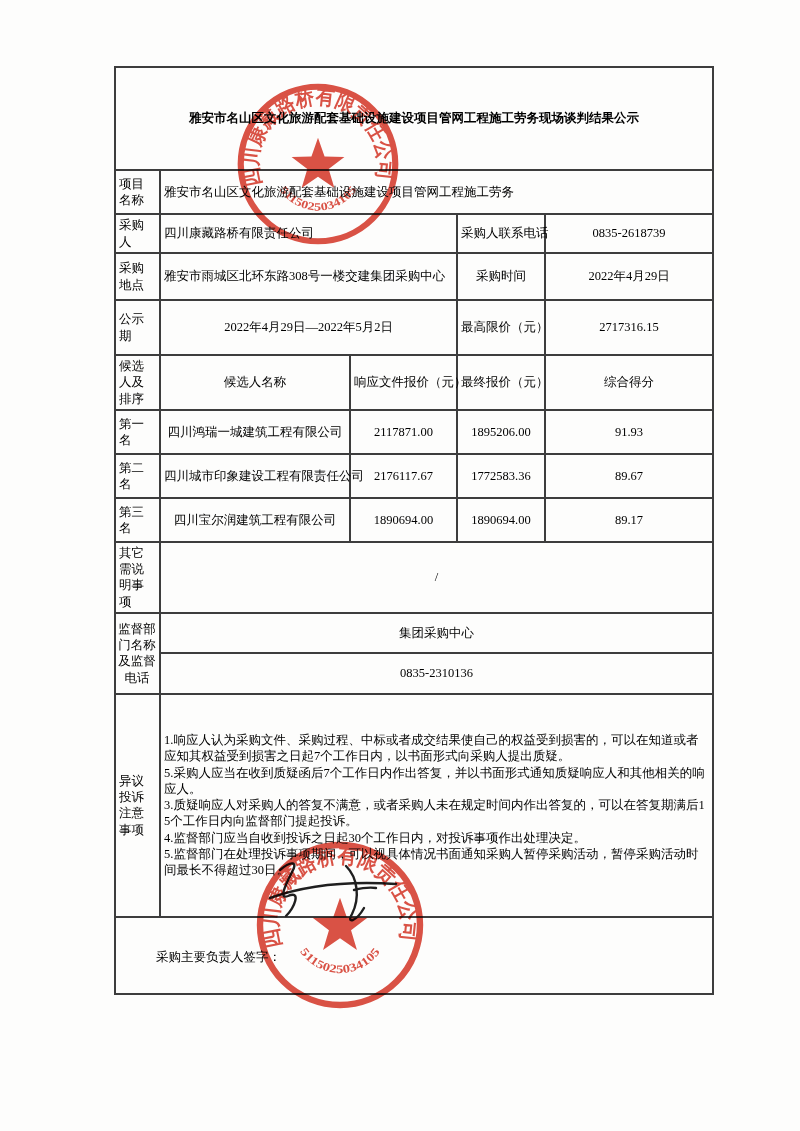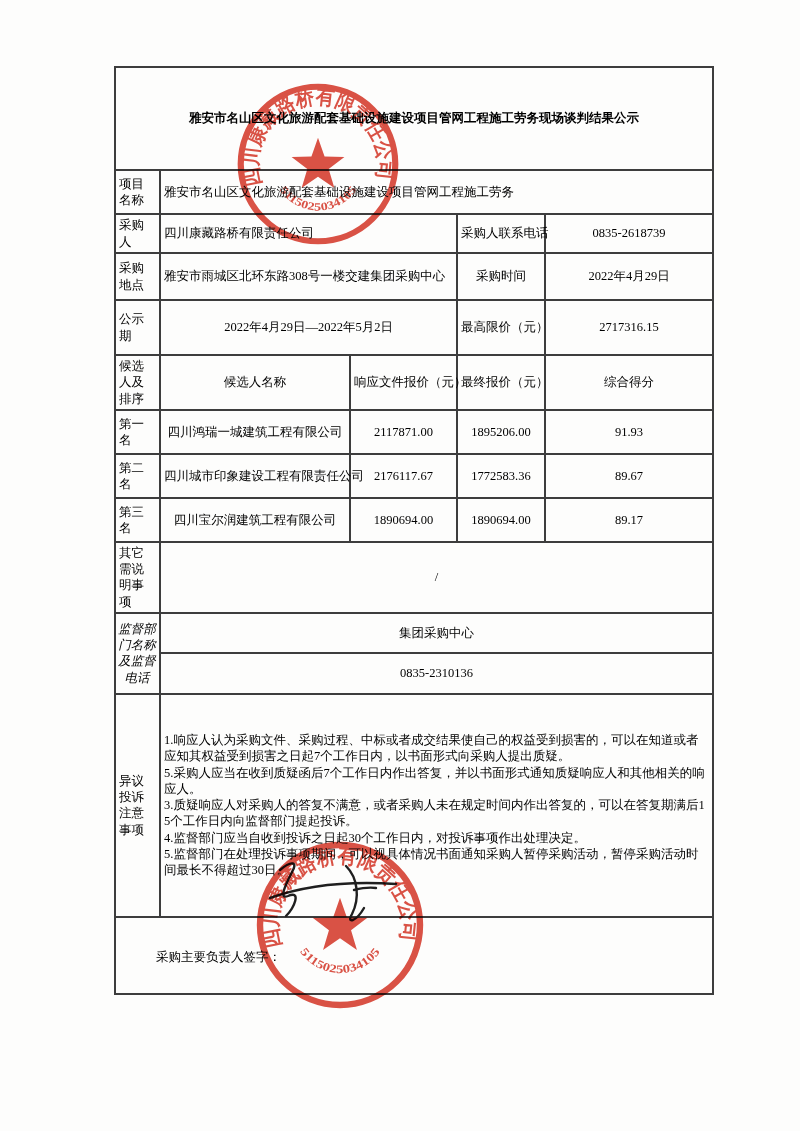--- a/index.html
+++ b/index.html
@@ -163,21 +163,21 @@
       <td class="num">1890694.00</td>
       <td class="num">89.17</td>
     </tr>
 
     <tr class="h-ot">
       <td class="lbl">其它需说明事项</td>
       <td class="ctr" colspan="4">/</td>
     </tr>
 
     <tr class="h-s1">
-      <td class="lbl" rowspan="2" style="text-align:center;padding-left:2px;font-style:italic;">监督部门名称及监督电话</td>
+      <td class="lbl" rowspan="2" style="text-align:center;padding-left:2px;">监督部门名称及监督电话</td>
       <td class="ctr" colspan="4">集团采购中心</td>
     </tr>
     <tr class="h-s2">
       <td class="ctr num" colspan="4">0835-2310136</td>
     </tr>
 
     <tr class="h-obj">
       <td class="lbl">异议投诉注意事项</td>
       <td class="objection-cell" colspan="4">
         <div class="obj-item">1.响应人认为采购文件、采购过程、中标或者成交结果使自己的权益受到损害的，可以在知道或者应知其权益受到损害之日起7个工作日内，以书面形式向采购人提出质疑。</div>

